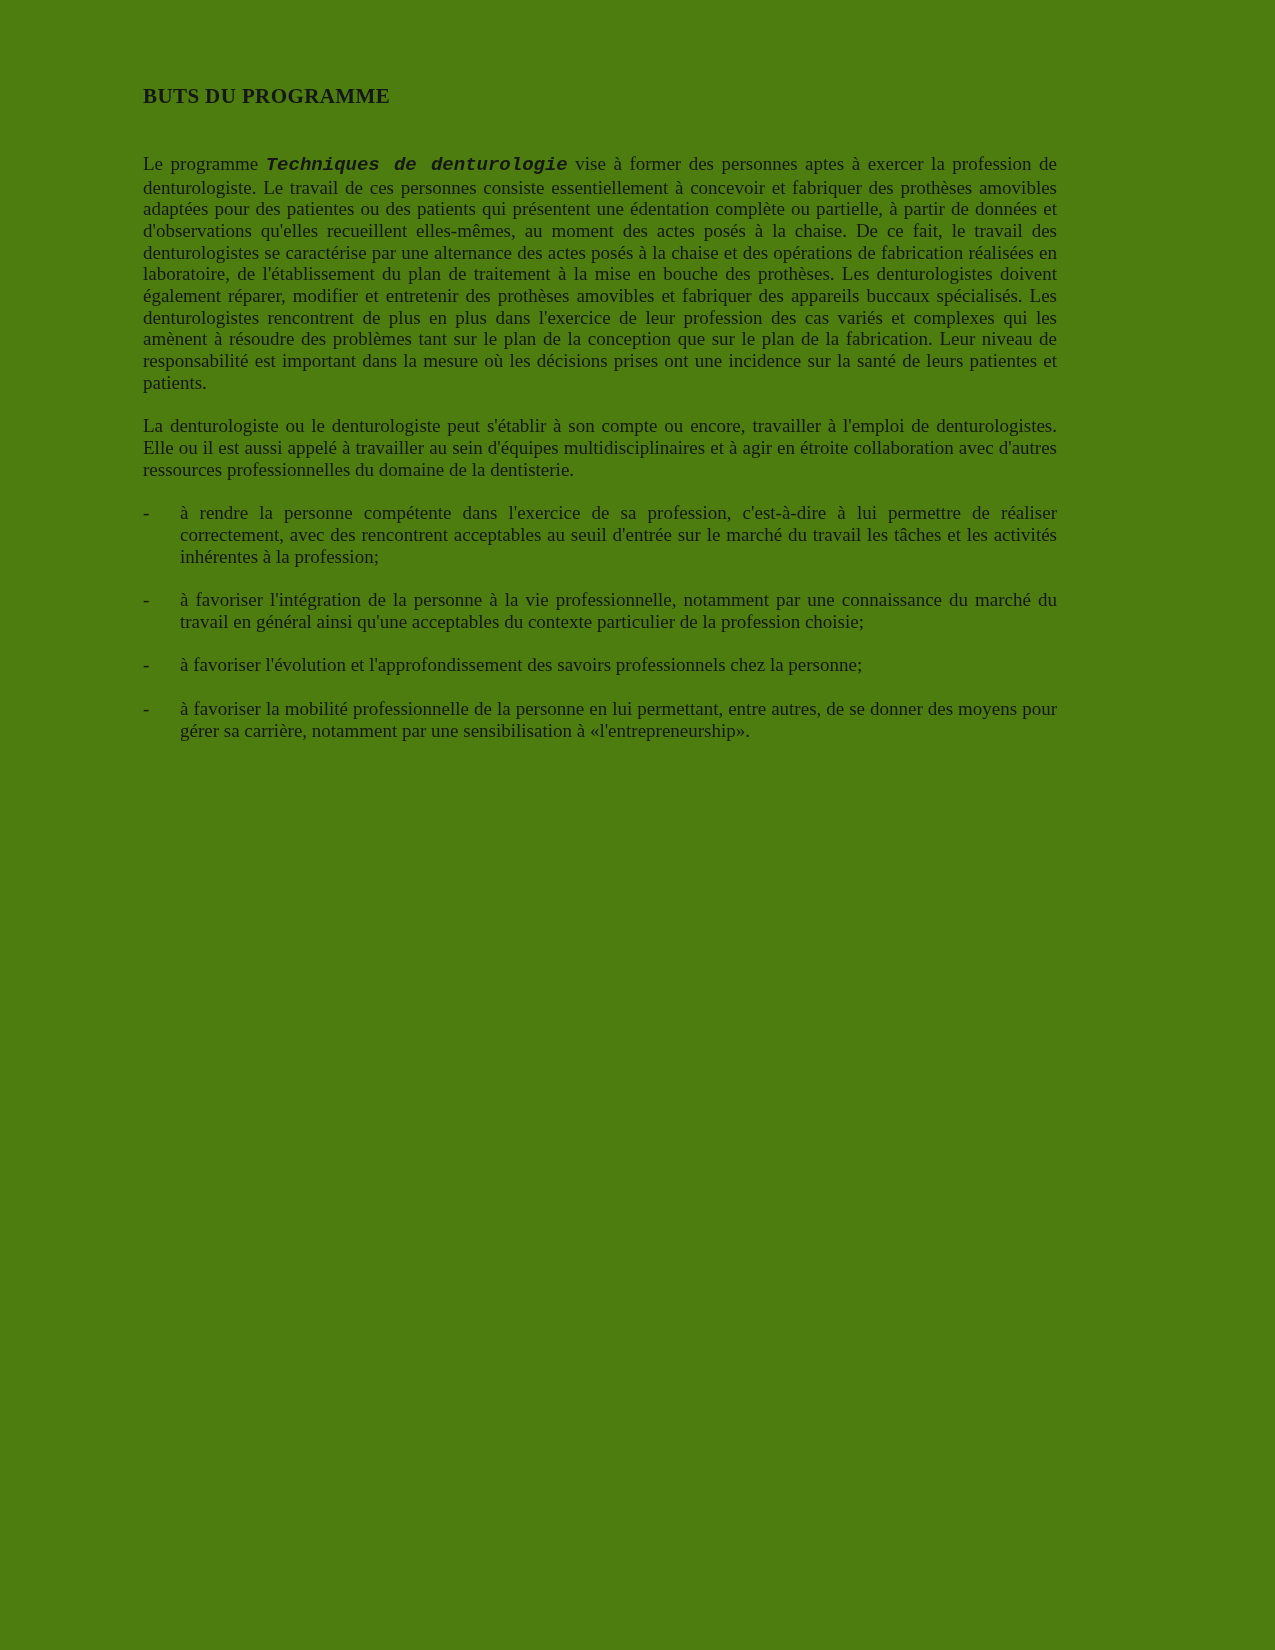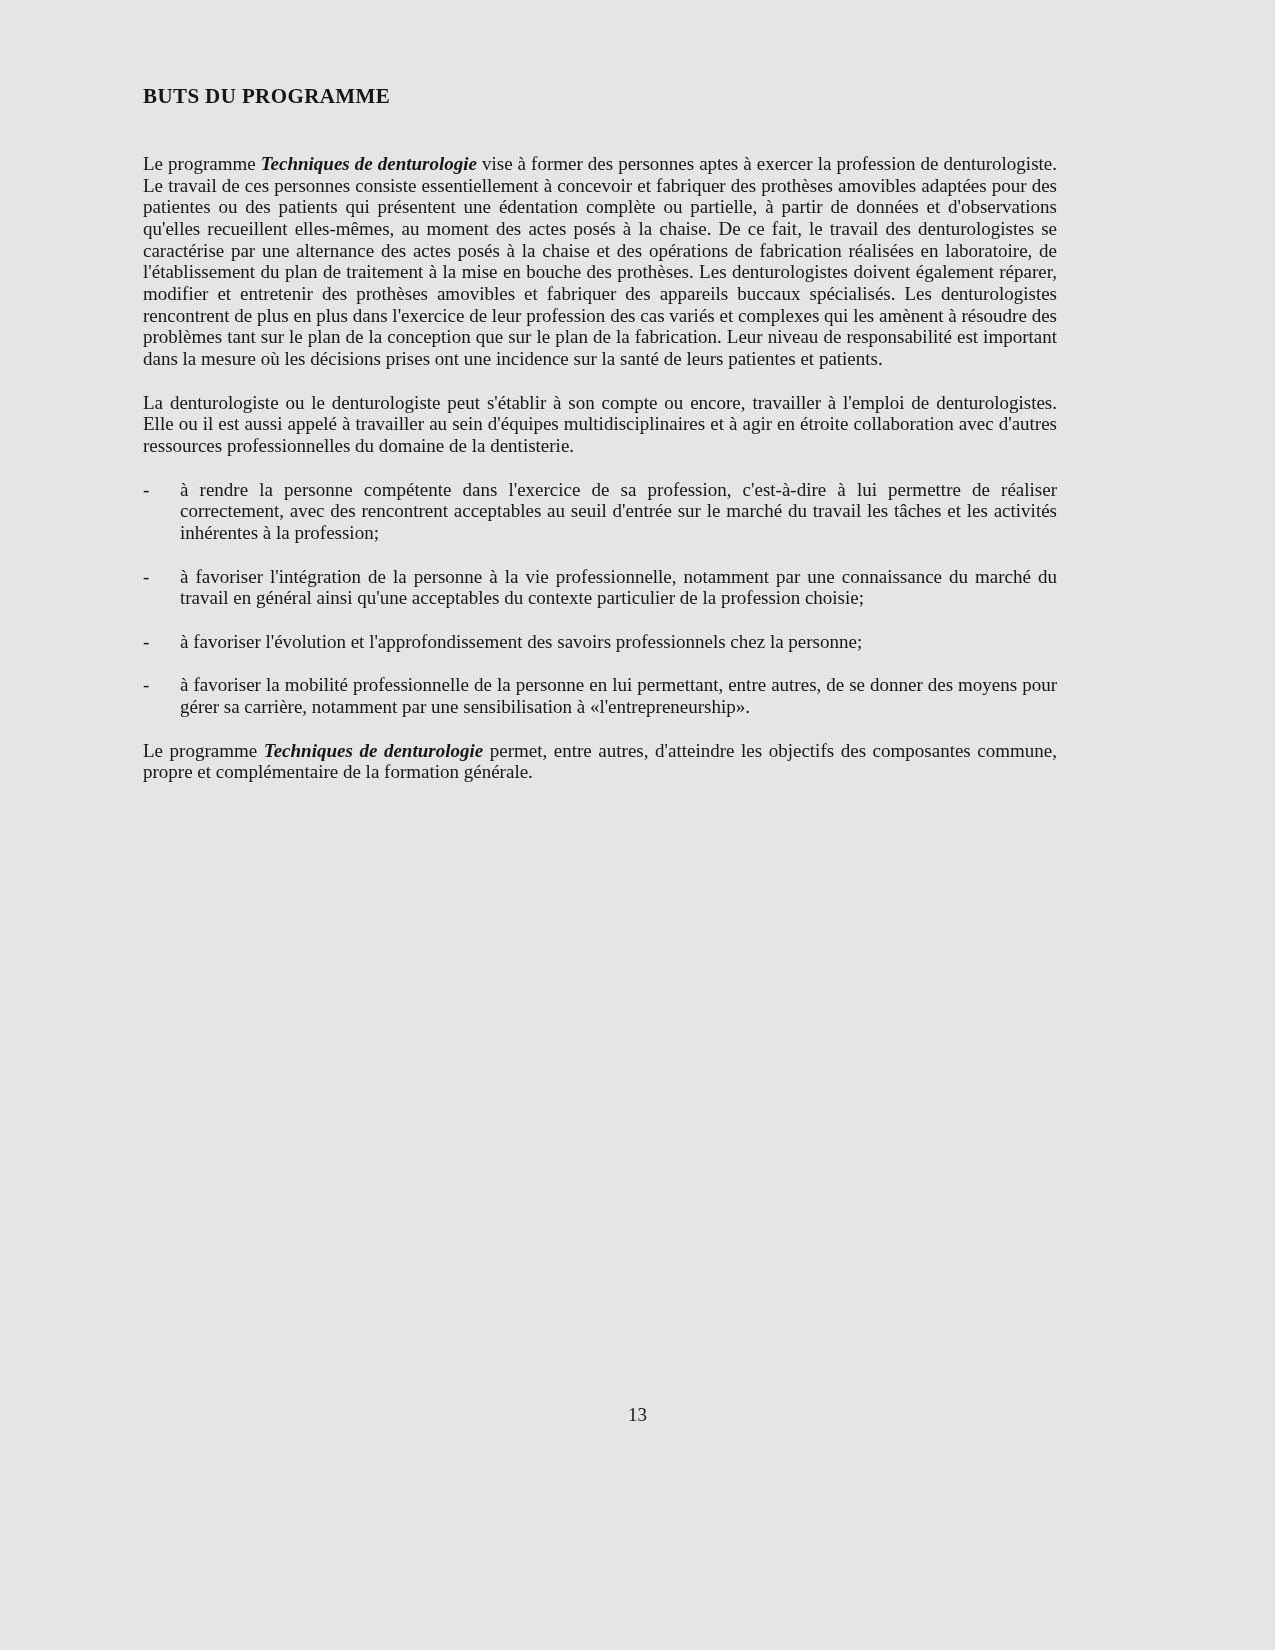--- a/index.html
+++ b/index.html
@@ -5,40 +5,41 @@
   * { box-sizing: border-box; }
   html, body {
     margin: 0;
     padding: 0;
     background: #ffffff;
   }
   .page {
     width: 1275px;
     height: 1650px;
     position: relative;
-    background: #e5e5e5;
+    background: #4d7c0f;
     color: #161616;
     font-family: "Liberation Serif", "DejaVu Serif", serif;
     padding: 84px 218px 0 143px;
   }
   .title {
     font-size: 21px;
     font-weight: bold;
     letter-spacing: 0.4px;
     margin: 0 0 44px 0;
   }
   .para {
     font-size: 19px;
     line-height: 1.14;
     text-align: justify;
     margin: 0 0 22px 0;
   }
   .emph {
     font-style: italic;
     font-weight: bold;
+    font-family: Liberation Mono, monospace;
   }
   .bullet {
     display: flex;
     font-size: 19px;
     line-height: 1.14;
     margin: 0 0 22px 0;
   }
   .bullet .marker {
     flex: none;
     width: 37px;
@@ -82,17 +83,15 @@
   <div class="bullet">
     <span class="marker">-</span>
     <span class="bullet-text">à favoriser l'évolution et l'approfondissement des savoirs professionnels chez la personne;</span>
   </div>
 
   <div class="bullet">
     <span class="marker">-</span>
     <span class="bullet-text">à favoriser la mobilité professionnelle de la personne en lui permettant, entre autres, de se donner des moyens pour gérer sa carrière, notamment par une sensibilisation à «l'entrepreneurship».</span>
   </div>
 
-  <p class="para"><span>Le programme </span><span class="emph">Techniques de denturologie</span><span> permet, entre autres, d'atteindre les objectifs des composantes commune, propre et complémentaire de la formation générale.</span></p>
 
-  <div class="page-number">13</div>
 
 </div>
 
 </body></html>

